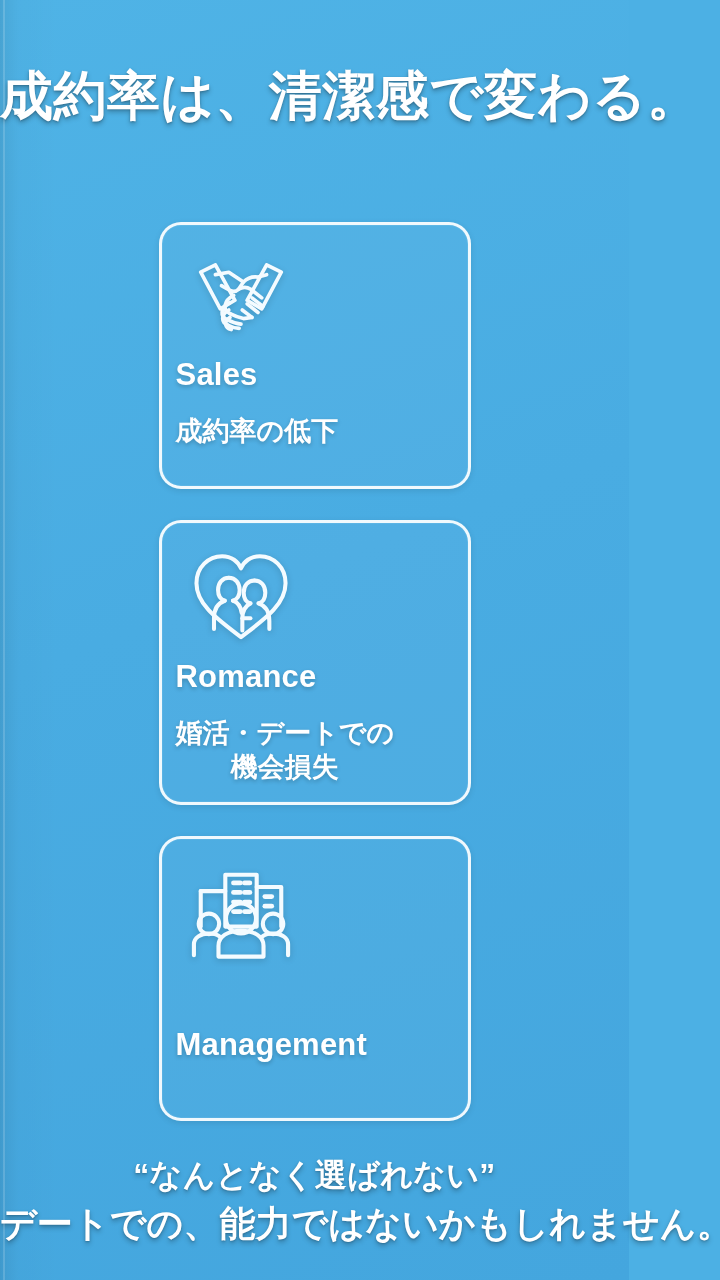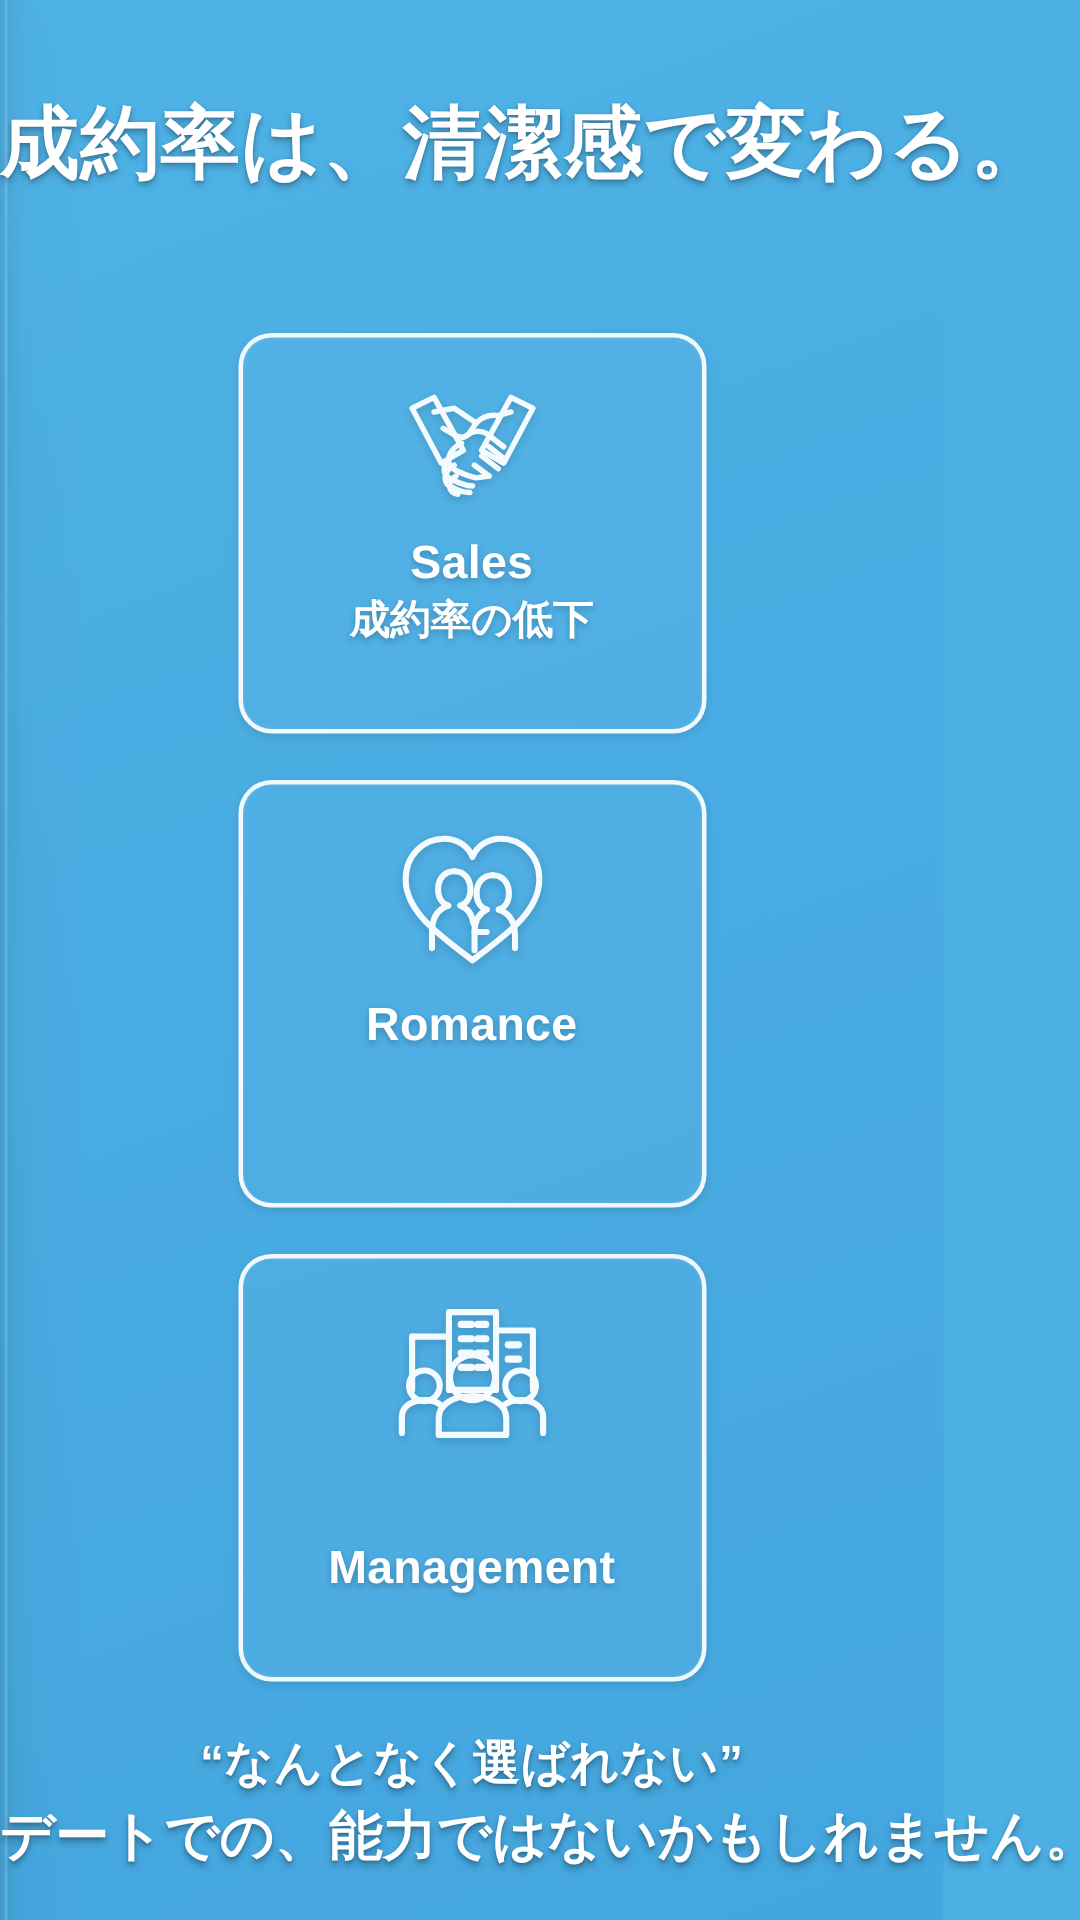--- a/index.html
+++ b/index.html
@@ -75,21 +75,21 @@
     width: 312px;
     box-sizing: border-box;
     border: 3px solid rgba(255,255,255,0.92);
     border-radius: 22px;
     background: rgba(255,255,255,0.035);
     box-shadow:
       0 2px 6px rgba(0,0,0,0.10),
       inset 0 0 0 1px rgba(255,255,255,0.07);
     display: flex;
     flex-direction: column;
-    align-items: center;
+    align-items: flex-start;
     padding: 22px 14px 20px;
   }
   .card-1 { height: 267px; }
   .card-2 { height: 285px; }
   .card-3 { height: 285px; gap: 46px; }
 
   .card-icon {
     width: 130px;
     height: 108px;
     display: flex;
@@ -113,21 +113,21 @@
     font-weight: 700;
     line-height: 1.05;
     color: #ffffff;
     letter-spacing: 0.2px;
     text-shadow: 0 2px 4px rgba(0,0,0,0.22);
   }
   .card-2 .card-title,
   .card-3 .card-title { }
 
   .card-sub {
-    margin-top: 4px;
+    margin-top: 22px;
     font-size: 27px;
     font-weight: 700;
     line-height: 1.26;
     color: #ffffff;
     text-align: center;
     text-shadow: 0 2px 4px rgba(0,0,0,0.22);
     white-space: pre-line;
   }
 
   
@@ -229,20 +229,22 @@
                    C 110 52 116 60 116 70
                    C 116 78 112 84 106 86"></path>
 
           <path d="M106 86 C 118 90 122 100 122 112 L122 124"></path>
           <path d="M94 86 C 86 90 82 98 82 108 L82 126"></path>
 
           <path d="M82 108 L94 108"></path>
         </svg>
       </div>
       <div class="card-title">Romance</div>
+      <div class="card-sub">婚活・デートでの
+機会損失</div>
     </div>
 
     <div class="card card-3">
       <div class="card-icon">
         <svg viewBox="0 0 170 150" width="116" height="104" aria-hidden="true">
 
           <path d="M62 16 L108 16 L108 92 L62 92 Z"></path>
 
           <path d="M26 40 L62 40"></path>
           <path d="M26 40 L26 92"></path>

